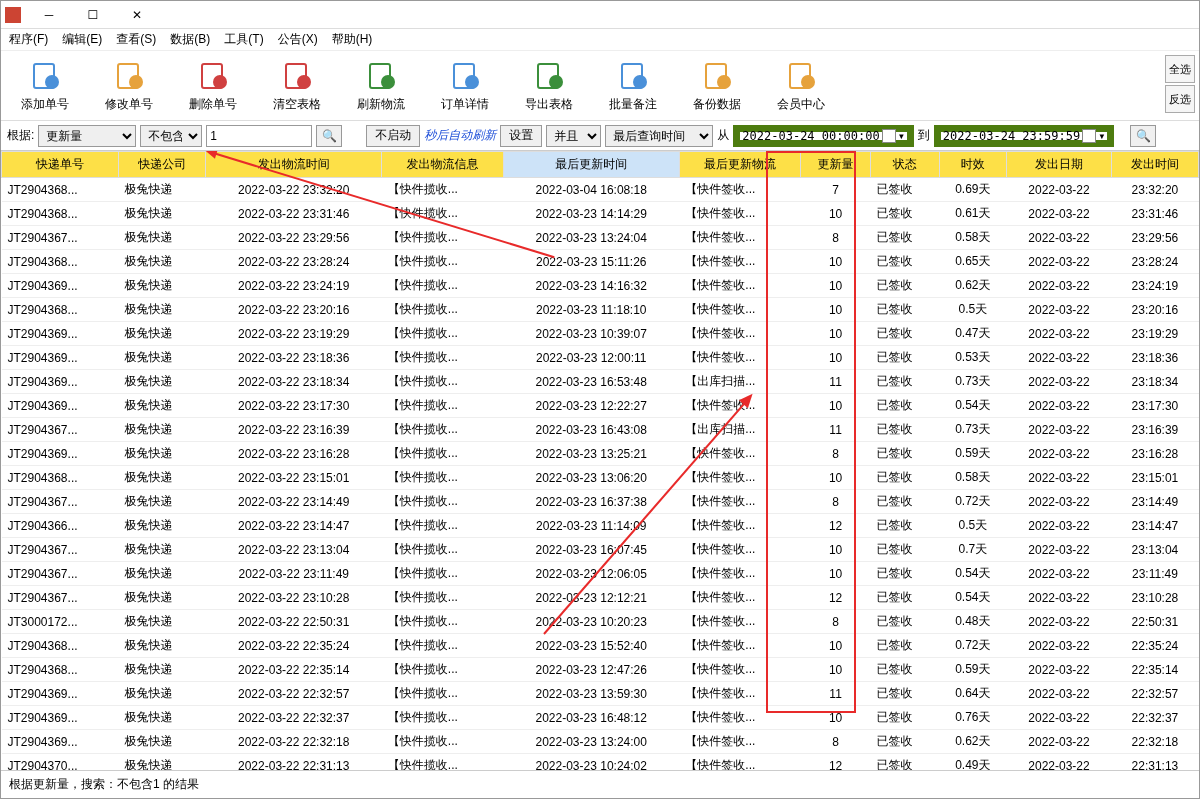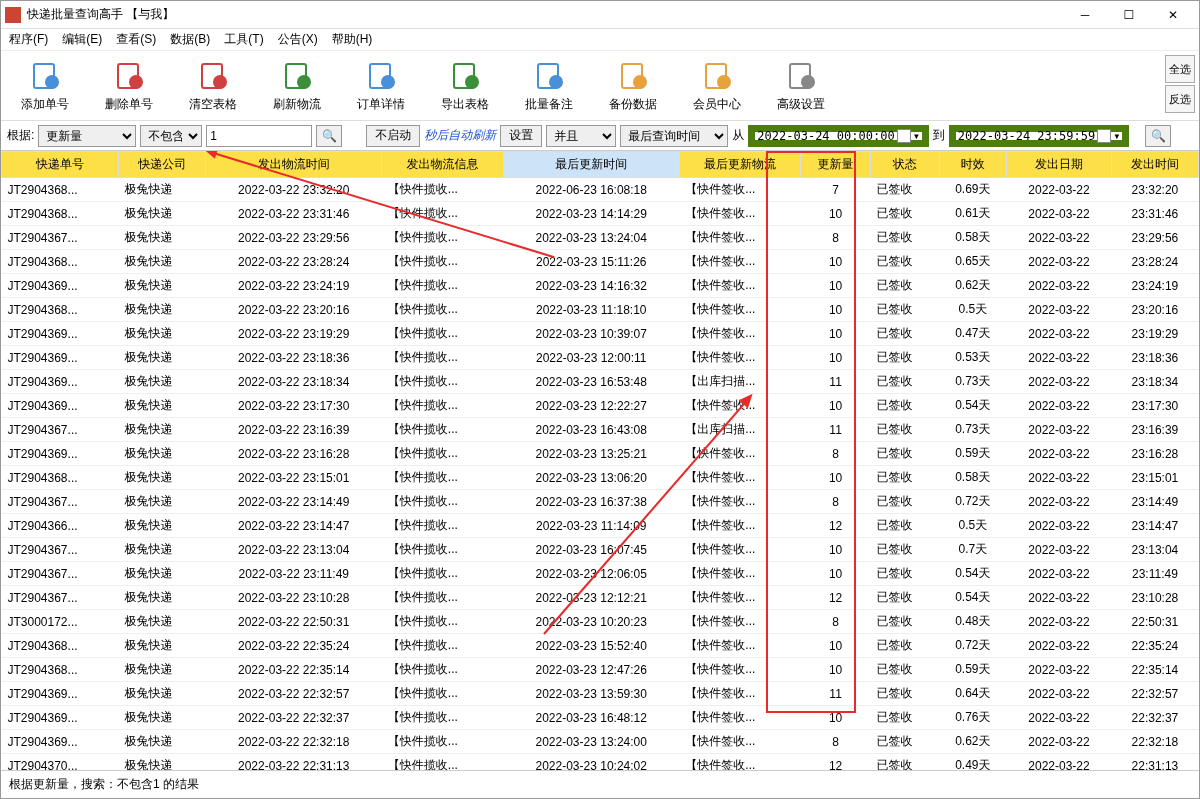--- a/index.html
+++ b/index.html
@@ -35,21 +35,20 @@
 .statusbar { height: 28px; border-top: 1px solid #ccc; display: flex; align-items: center; padding: 0 8px; font-size: 12px; justify-content: space-between; }
 .dateinput { display: flex; align-items: center; border: 7px solid #4d7c0f; height: 22px; padding: 0 2px; font-family: monospace; }
 .calicon { width: 14px; height: 14px; margin-left: 2px; background: #fff; border: 1px solid #888; }
 </style>
 </head>
 <body>
 
 <div class="window">
   <div class="titlebar">
     <div class="icon"></div>
-    <div class="title">快递批量查询高手 【与我】</div>
     <div class="winbtns">
       <div class="winbtn">─</div>
       <div class="winbtn">☐</div>
       <div class="winbtn">✕</div>
     </div>
   </div>
 
   <div class="menubar" id="menubar">
       <span>程序(F)</span>
       <span>编辑(E)</span>
@@ -66,20 +65,29 @@
           <svg width="34" height="32" viewBox="0 0 34 32">
             <rect x="6" y="4" width="20" height="24" rx="2" fill="#fff" stroke="#4a90d9" stroke-width="2"></rect>
             <circle cx="24" cy="22" r="7" fill="#4a90d9"></circle>
           </svg>
         </div>
         <div class="tlabel">添加单号</div>
       </div>
       <div class="tbtn">
         <div class="ticon">
           <svg width="34" height="32" viewBox="0 0 34 32">
+            <rect x="6" y="4" width="20" height="24" rx="2" fill="#fff" stroke="#e6a23c" stroke-width="2"></rect>
+            <circle cx="24" cy="22" r="7" fill="#e6a23c"></circle>
+          </svg>
+        </div>
+        <div class="tlabel">修改单号</div>
+      </div>
+      <div class="tbtn">
+        <div class="ticon">
+          <svg width="34" height="32" viewBox="0 0 34 32">
             <rect x="6" y="4" width="20" height="24" rx="2" fill="#fff" stroke="#d04040" stroke-width="2"></rect>
             <circle cx="24" cy="22" r="7" fill="#d04040"></circle>
           </svg>
         </div>
         <div class="tlabel">删除单号</div>
       </div>
       <div class="tbtn">
         <div class="ticon">
           <svg width="34" height="32" viewBox="0 0 34 32">
             <rect x="6" y="4" width="20" height="24" rx="2" fill="#fff" stroke="#d04040" stroke-width="2"></rect>
@@ -134,49 +142,40 @@
         <div class="tlabel">备份数据</div>
       </div>
       <div class="tbtn">
         <div class="ticon">
           <svg width="34" height="32" viewBox="0 0 34 32">
             <rect x="6" y="4" width="20" height="24" rx="2" fill="#fff" stroke="#e6a23c" stroke-width="2"></rect>
             <circle cx="24" cy="22" r="7" fill="#e6a23c"></circle>
           </svg>
         </div>
         <div class="tlabel">会员中心</div>
-      </div>
-      <div class="tbtn">
-        <div class="ticon">
-          <svg width="34" height="32" viewBox="0 0 34 32">
-            <rect x="6" y="4" width="20" height="24" rx="2" fill="#fff" stroke="#888" stroke-width="2"></rect>
-            <circle cx="24" cy="22" r="7" fill="#888"></circle>
-          </svg>
-        </div>
-        <div class="tlabel">高级设置</div>
       </div>
       <div class="sidebtns">
       <div class="sidebtn">全选</div>
       <div class="sidebtn">反选</div>
     </div>
   </div>
 
   <div class="filterbar">
     <span>根据:</span>
     <select style="width:98px"><option>更新量</option></select>
     <select style="width:62px"><option>不包含</option></select>
     <input style="width: 106px;" value="1">
     <div class="btn iconbtn">
         <span>🔍</span>
       </div>
     <div style="width:16px"></div>
     <div class="btn">不启动</div>
     <span class="grey">秒后自动刷新</span>
     <div class="btn">设置</div>
-    <select style="width:70px"><option>并且</option></select>
+    <select style="width:55px"><option>并且</option></select>
     <select style="width:108px"><option>最后查询时间</option></select>
     <span>从</span>
     <div class="dateinput">
         <span>2022-03-24 00:00:00</span>
         <span class="calicon"></span>
         <span style="margin-left:2px">▾</span>
       </div>
     <span>到</span>
     <div class="dateinput">
         <span>2022-03-24 23:59:59</span>
@@ -205,21 +204,21 @@
             <th>发出日期</th>
             <th>发出时间</th>
           </tr>
         </thead>
       <tbody id="tbody">
           <tr>
             <td class="left">JT2904368...</td>
             <td class="left">极兔快递</td>
             <td>2022-03-22 23:32:20</td>
             <td class="left">【快件揽收...</td>
-            <td>2022-06-23 16:08:18</td>
+            <td>2022-03-04 16:08:18</td>
             <td class="left">【快件签收...</td>
             <td>7</td>
             <td class="left">已签收</td>
             <td>0.69天</td>
             <td>2022-03-22</td>
             <td>23:32:20</td>
           </tr>
           <tr>
             <td class="left">JT2904368...</td>
             <td class="left">极兔快递</td>

